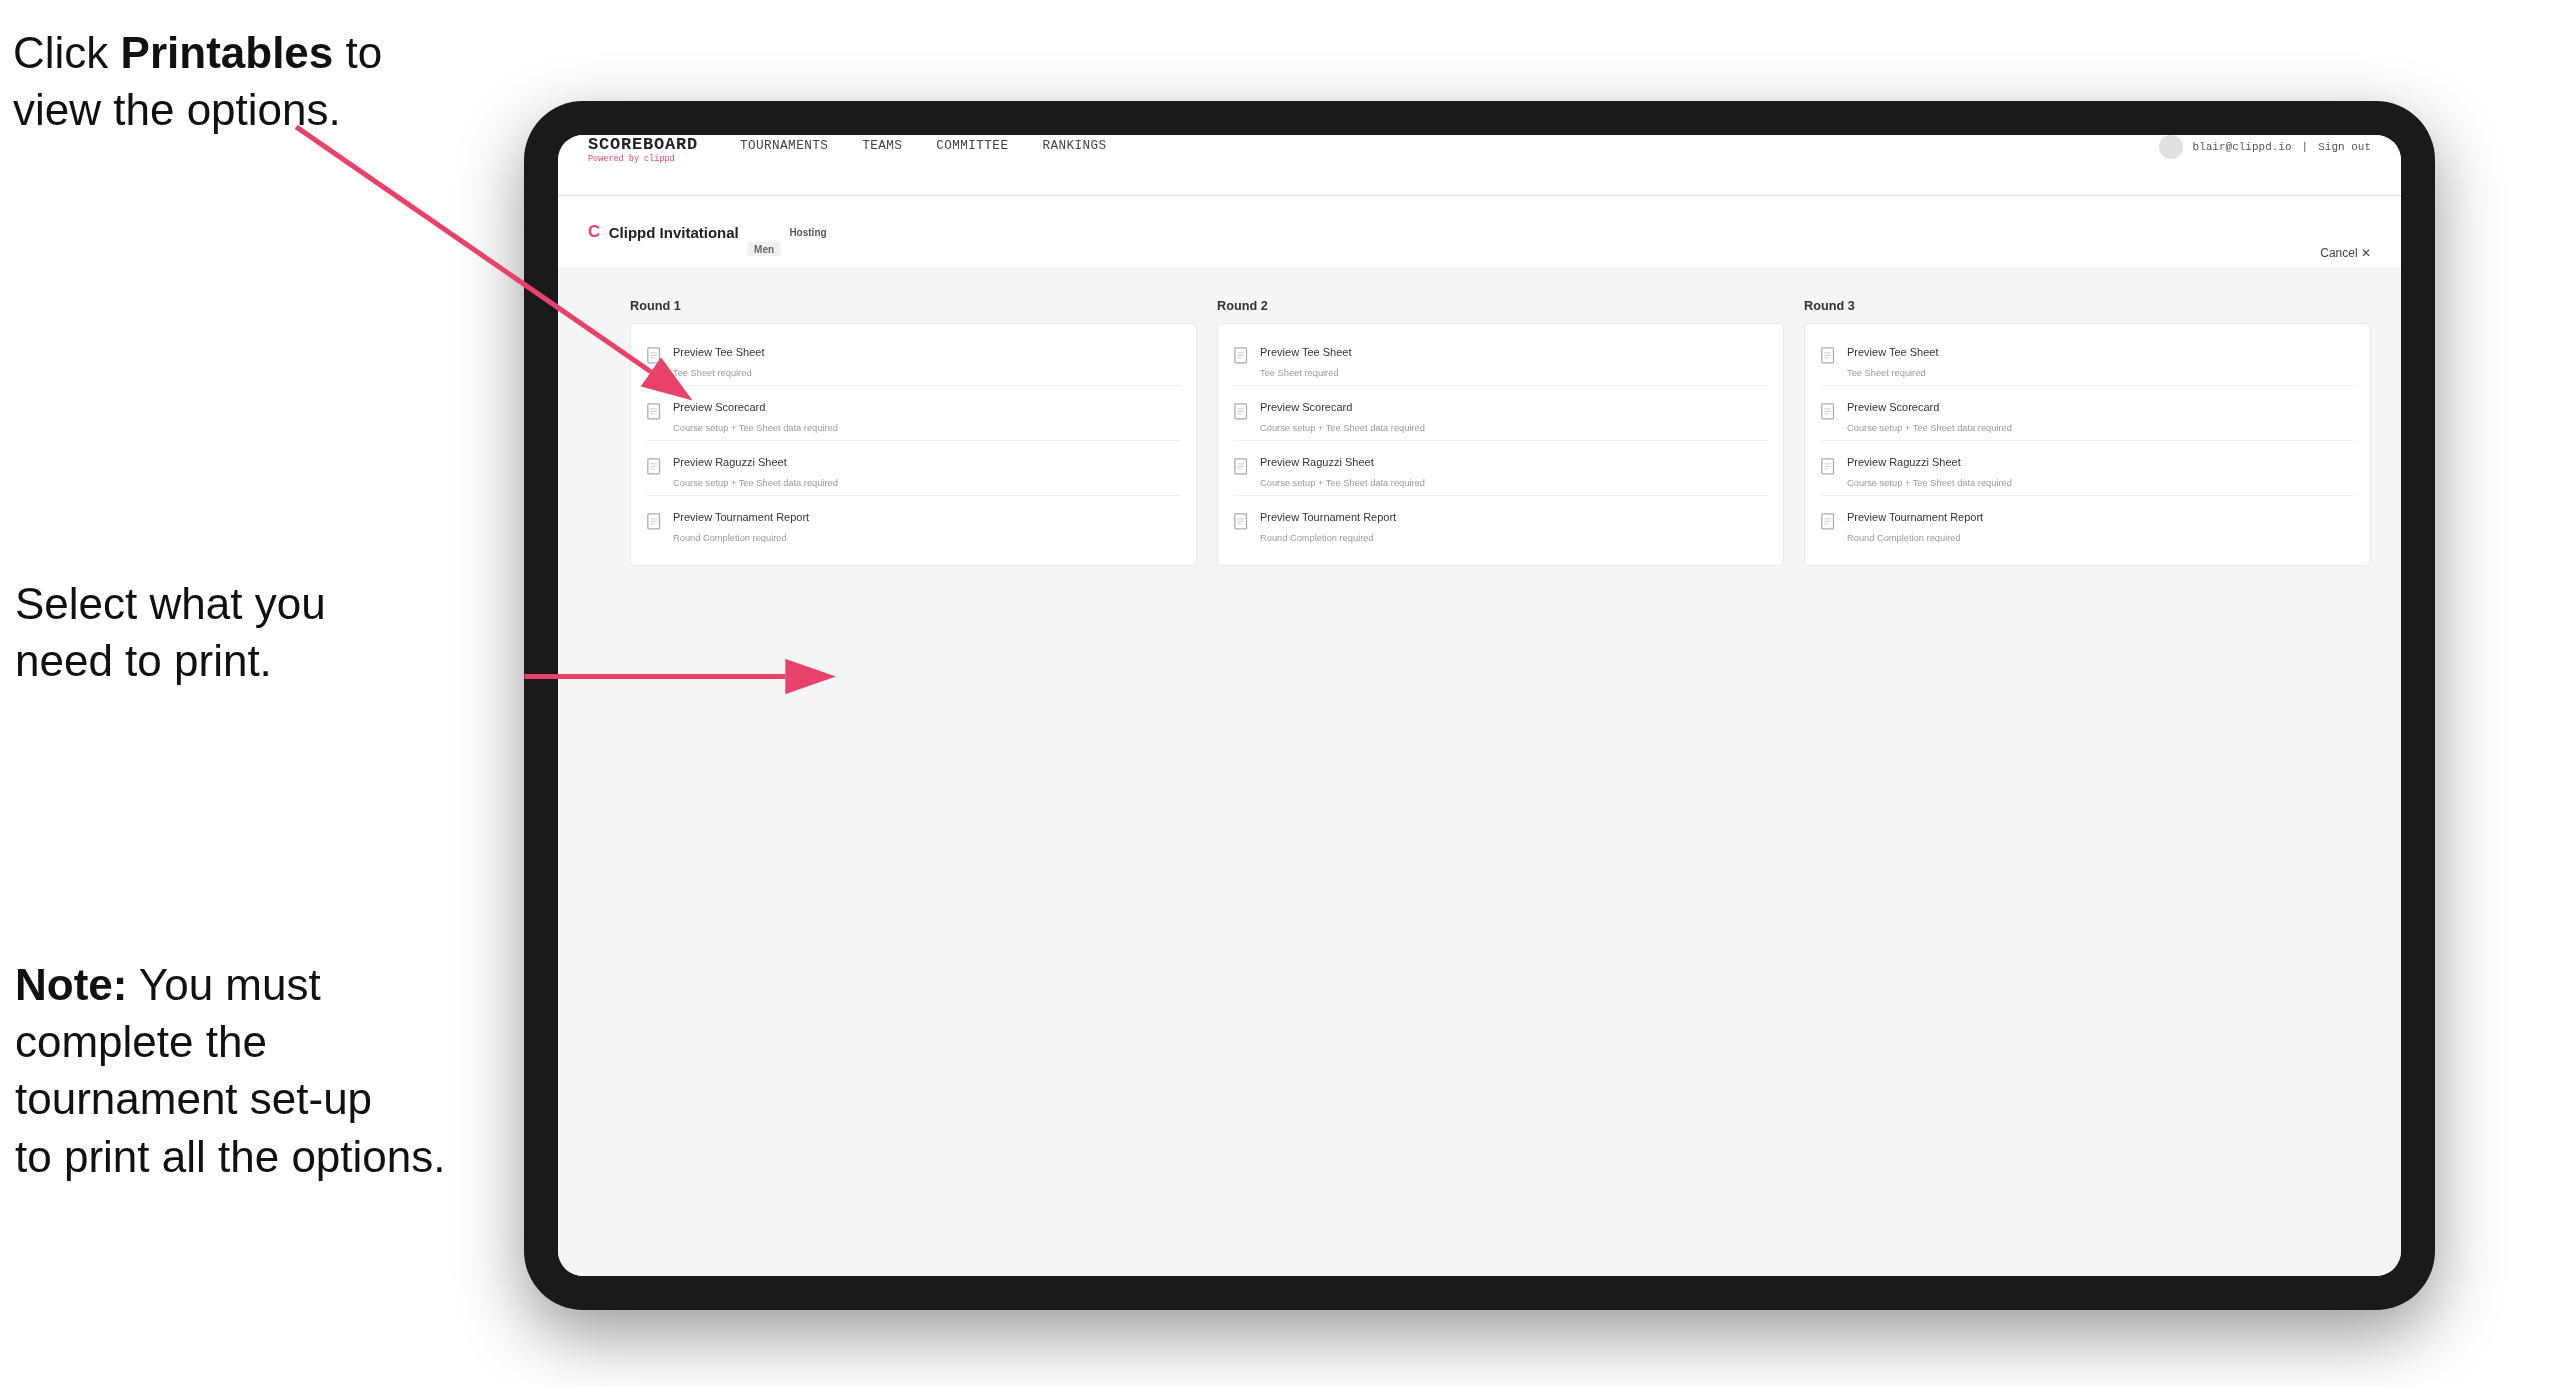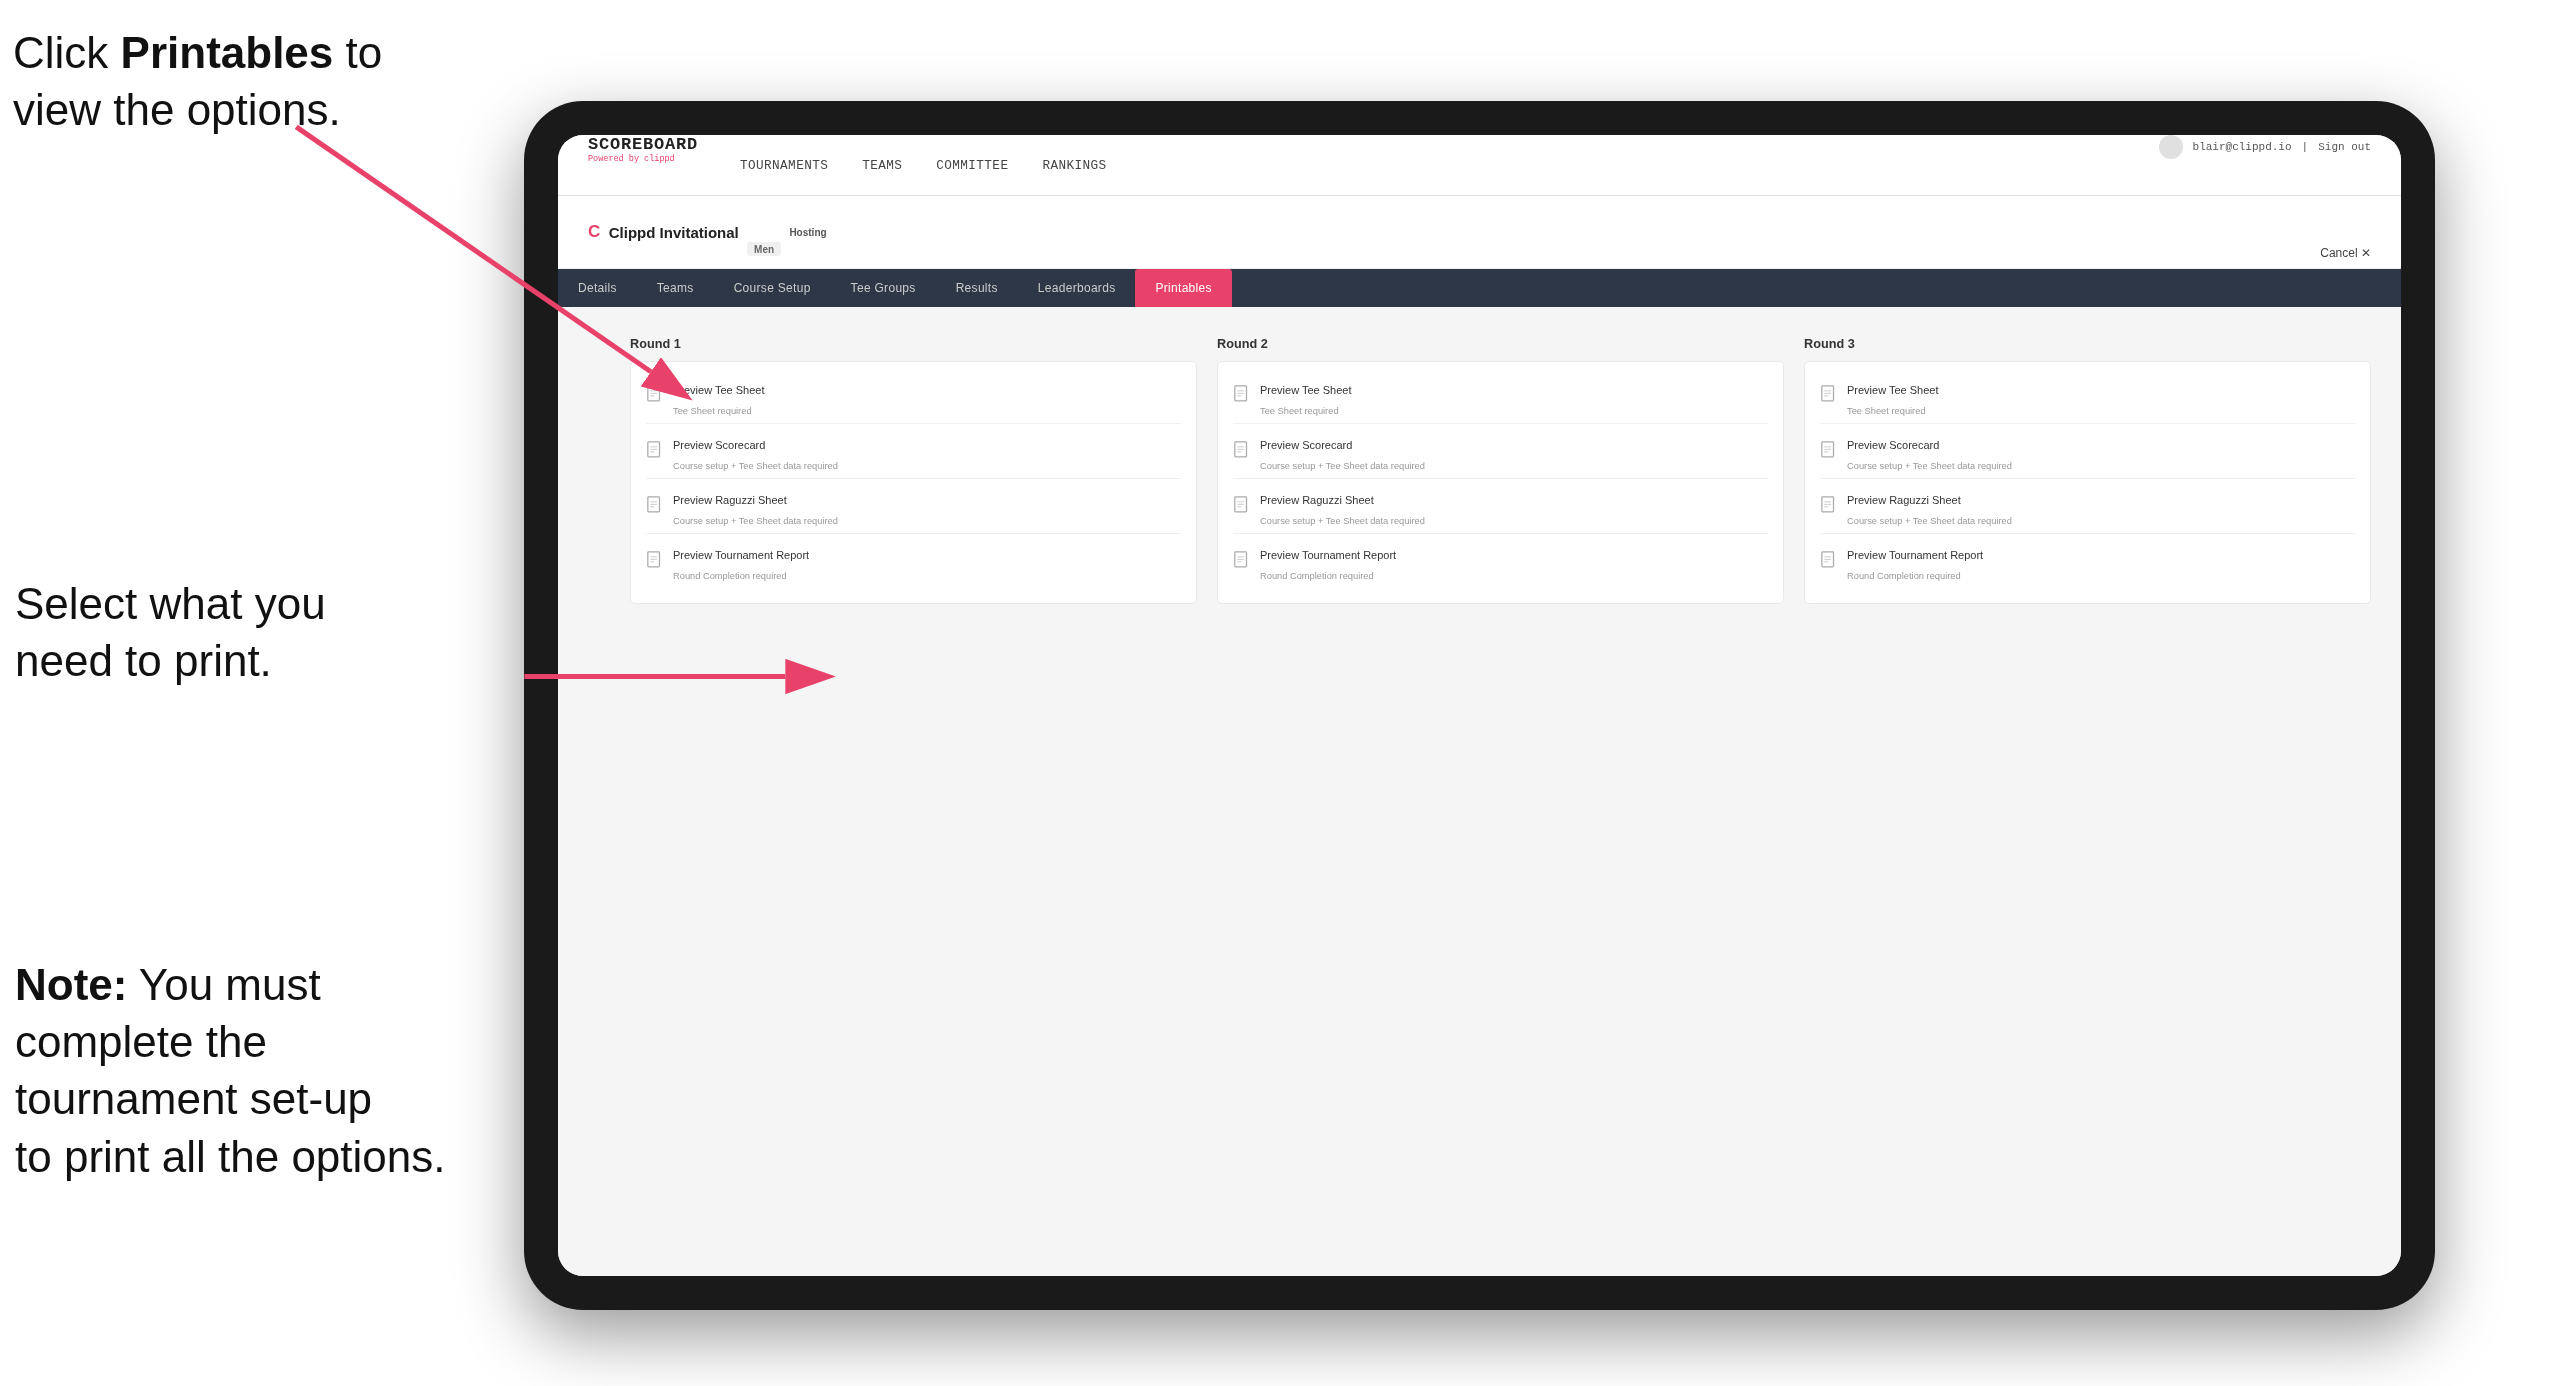--- a/index.html
+++ b/index.html
@@ -102,21 +102,20 @@
       gap: 34px;
       flex: 1;
     }
     .top-nav-link {
       font-size: 12.7px;
       color: #444;
       cursor: pointer;
       padding: 3.4px 0;
       font-weight: 500;
       letter-spacing: 0.4px;
-      margin-top: 20px;
     }
 
     .top-nav-right {
       display: flex;
       align-items: center;
       gap: 10px;
       font-size: 11px;
       color: #555;
     }
     .user-avatar {
@@ -323,29 +322,20 @@
     <div class="tournament-header">
       <div class="tournament-name">
         <span class="c-logo">C</span>
         <span>Clippd Invitational</span>
         <span class="badge">Men</span>
         <span class="hosting-badge">Hosting</span>
       </div>
       <span class="cancel-btn">Cancel ✕</span>
     </div>
 
-    <div class="sub-nav">
-      <span class="sub-nav-tab">Details</span>
-      <span class="sub-nav-tab">Teams</span>
-      <span class="sub-nav-tab">Course Setup</span>
-      <span class="sub-nav-tab">Tee Groups</span>
-      <span class="sub-nav-tab">Results</span>
-      <span class="sub-nav-tab">Leaderboards</span>
-      <span class="sub-nav-tab active">Printables</span>
-    </div>
 
     <div class="main-content">
       <div class="rounds-grid">
 
         <div class="round-section">
           <div class="round-title">Round 1</div>
           <div class="round-card">
 
             <div class="print-item">
               <svg class="print-icon" viewBox="0 0 20 24" fill="none" xmlns="http://www.w3.org/2000/svg">

